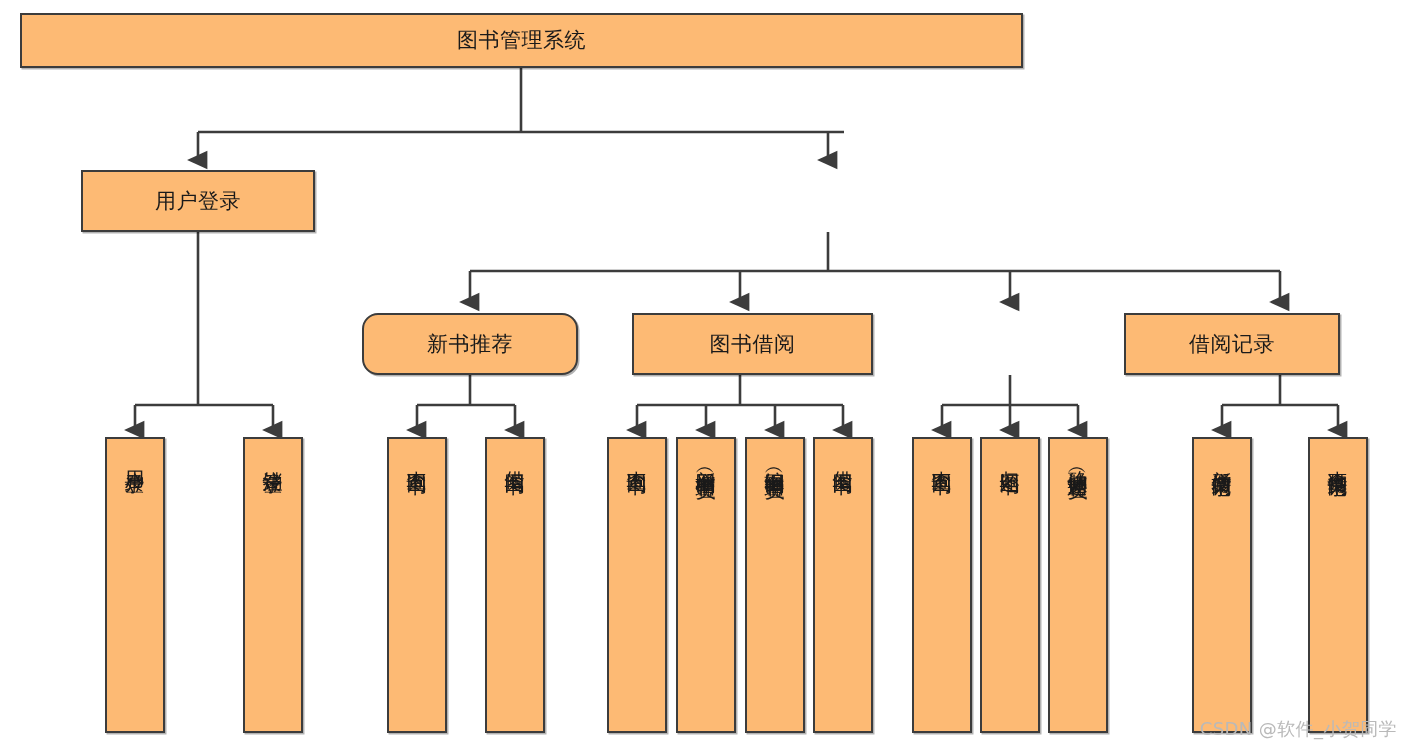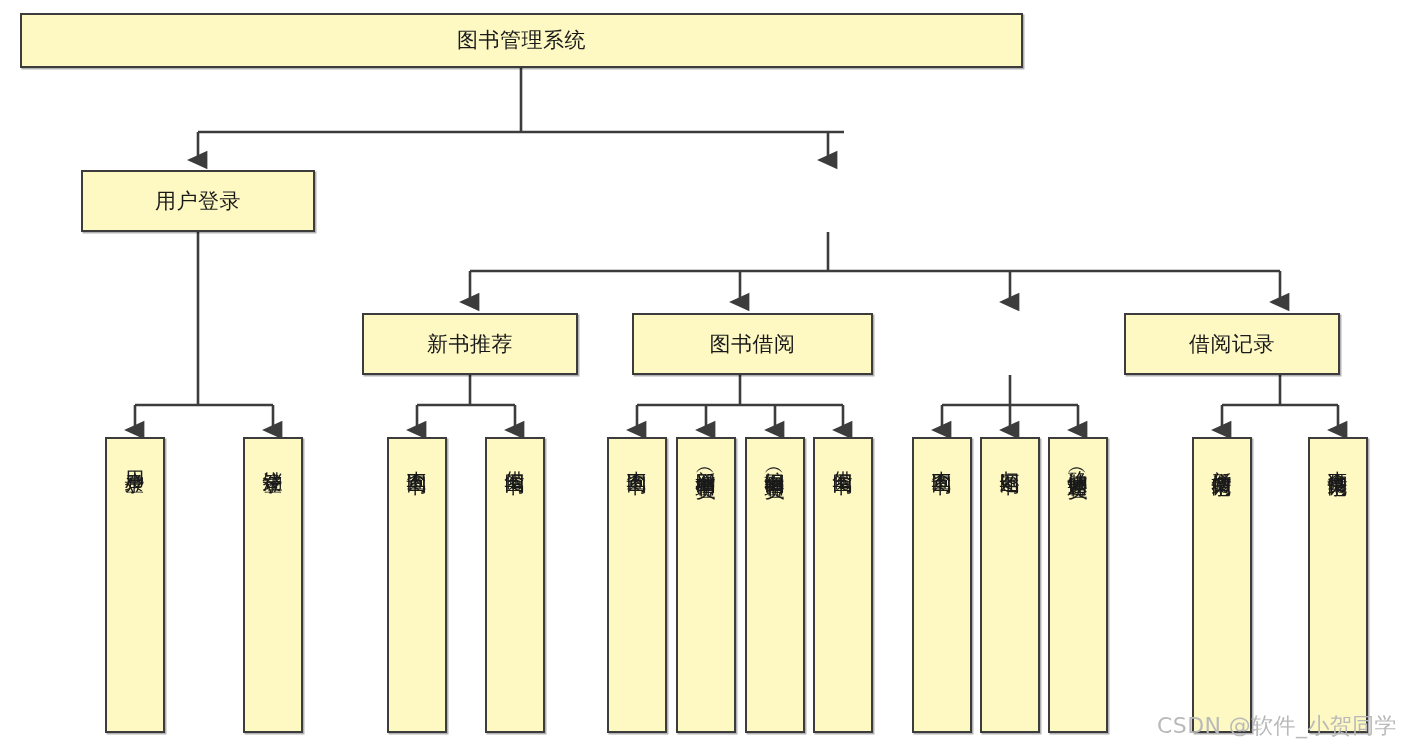--- a/index.html
+++ b/index.html
@@ -20,21 +20,21 @@
   #wires {
     position: absolute;
     left: 0;
     top: 0;
     width: 1405px;
     height: 747px;
   }
   .node {
     position: absolute;
     box-sizing: border-box;
-    background: #fef9c3;
+    background: #fdba74;
     border: 2.5px solid #3c3c3c;
     display: flex;
     align-items: center;
     justify-content: center;
     box-shadow: 1.5px 1.5px 0 0 rgba(0,0,0,0.30);
   }
   .node .label {
     color: #1a1a1a;
     font-size: 21px;
     line-height: 1.18;
@@ -53,21 +53,21 @@
     letter-spacing: 1.5px;
     line-height: 1;
     white-space: nowrap;
     text-align: left;
   }
   .watermark {
     position: absolute;
     right: 8px;
     bottom: 6px;
     color: #b9b9b9;
-    font-size: 22px;
+    font-size: 18px;
     letter-spacing: 0.4px;
     white-space: nowrap;
     user-select: none;
     text-align: center;
   }
 </style>
 </head>
 <body>
 
 <div id="canvas">
@@ -124,21 +124,21 @@
   </svg>
 
   <div class="node" style="left:20px; top:13px; width:1003px; height:55px;">
     <span class="label">图书管理系统</span>
   </div>
 
   <div class="node" style="left:81px; top:170px; width:234px; height:62px;">
     <span class="label">用户登录</span>
   </div>
 
-  <div class="node" style="left:362px; top:313px; width:216px; height:62px;">
+  <div class="node" style="left:362px; top:313px; width:216px; height:62px;border-radius:16px;">
     <span class="label">新书推荐</span>
   </div>
   <div class="node" style="left:632px; top:313px; width:241px; height:62px;">
     <span class="label">图书借阅</span>
   </div>
   <div class="node" style="left:1124px; top:313px; width:216px; height:62px;">
     <span class="label">借阅记录</span>
   </div>
 
   <div class="node vertical" style="left:105px; top:437px; width:60px; height:296px;">

